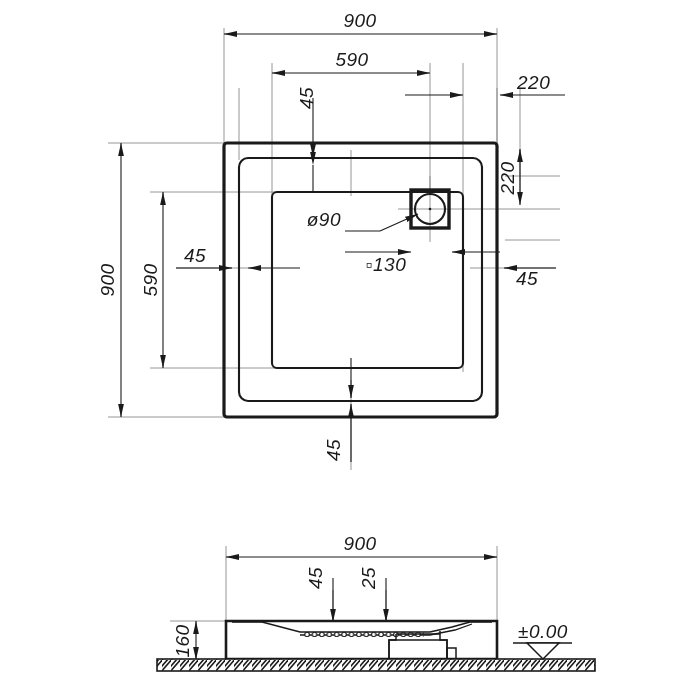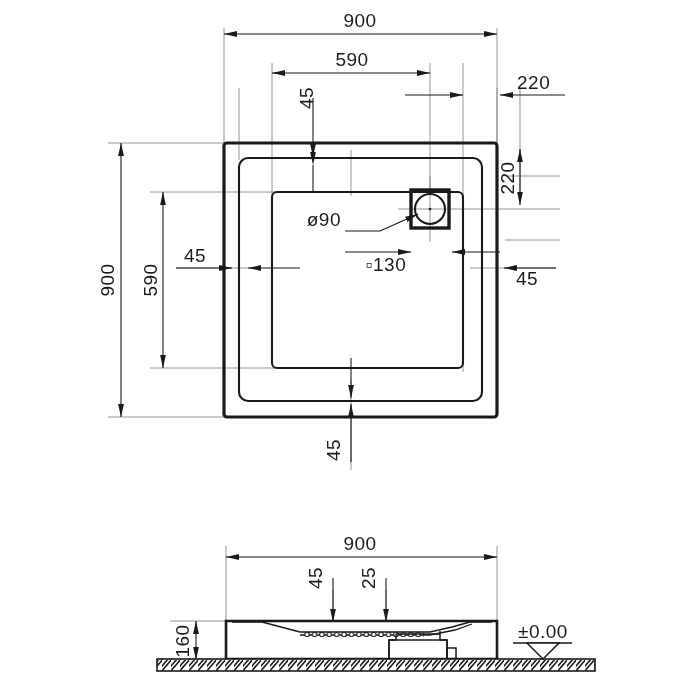--- a/index.html
+++ b/index.html
@@ -2,20 +2,21 @@
 <html><head>
 <meta charset="utf-8">
 <style>
   html,body{margin:0;padding:0;background:#ffffff;}
   #sheet{
     position:relative;
     width:599px;height:700px;
     background:#ffffff;
     font-family:"Liberation Sans", sans-serif;
     overflow:hidden;
+    font-style:italic;
   }
   #sheet svg{display:block;}
   text{font-family:"Liberation Sans", sans-serif;fill:#1a1a1a;}
   .dim-txt{font-size:19px;letter-spacing:0.5px;}
 </style>
 </head>
 <body>
 
 <div id="sheet">
 <svg width="700" height="700" viewBox="0 0 700 700" xmlns="http://www.w3.org/2000/svg">

